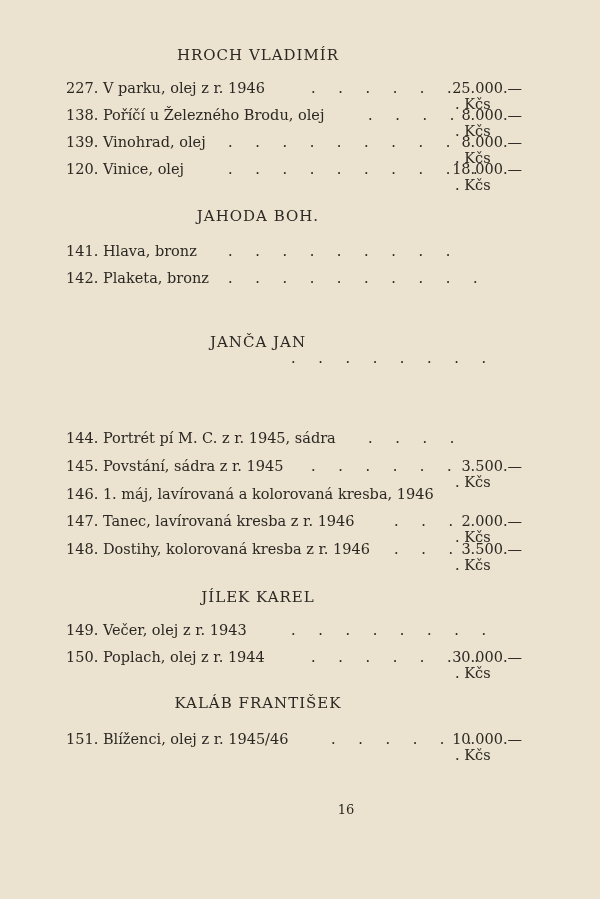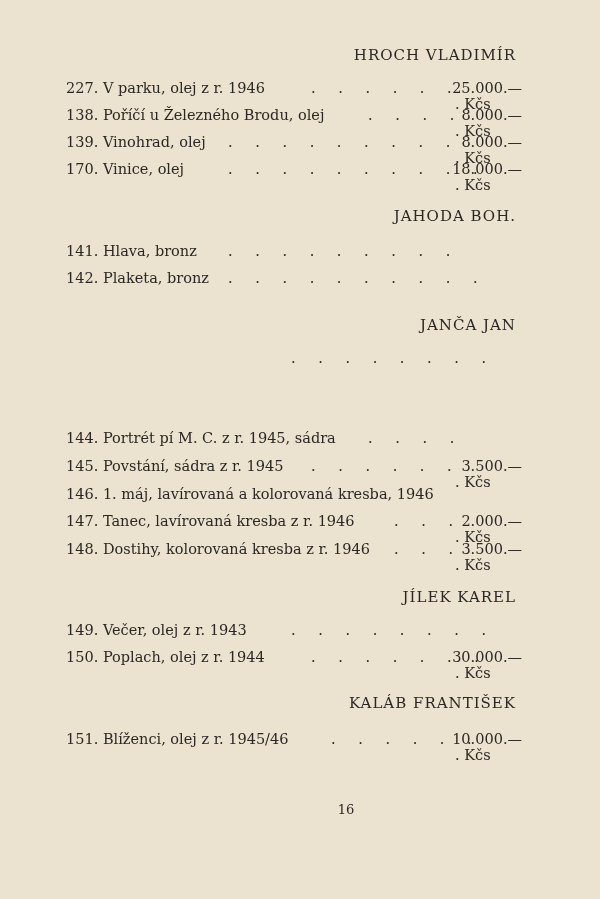--- a/index.html
+++ b/index.html
@@ -6,21 +6,21 @@
   body {
     width: 600px; height: 899px;
     background: #ebe2cf;
     font-family: "DejaVu Serif", "Liberation Serif", serif;
     color: #2b2823;
     position: relative;
     overflow: hidden;
   }
   .page { position: absolute; left: 0; top: 0; width: 600px; height: 899px; }
   .heading {
-    position: absolute; left: 0; width: 516px; text-align: right;
+    position: absolute; left: 0; width: 516px; text-align: center;
     font-size: 15px; letter-spacing: 1px;
   }
   .entry {
     position: absolute; left: 66px; width: 500px; height: 20px;
     font-size: 14.5px; white-space: nowrap;
   }
   .entry .title { position: absolute; left: 0; top: 0; }
   .entry .dots { position: absolute; top: 0; letter-spacing: 9px; }
   .entry .cur { position: absolute; left: 389px; top: 16px; }
   .entry .price { position: absolute; right: 44px; top: 0; margin-left: 47px; }
@@ -43,37 +43,37 @@
     <span class="cur">. Kčs</span>
     <span class="price">8.000.—</span>
   </div>
   <div class="entry" style="top:134px">
     <span class="title">139. Vinohrad, olej</span>
     <span class="dots" style="left:162px">. . . . . . . . .</span>
     <span class="cur">. Kčs</span>
     <span class="price">8.000.—</span>
   </div>
   <div class="entry" style="top:161px">
-    <span class="title">170. Vinice, olej</span>
+    <span class="title">120. Vinice, olej</span>
     <span class="dots" style="left:162px">. . . . . . . . . .</span>
     <span class="cur">. Kčs</span>
     <span class="price">18.000.—</span>
   </div>
 
   <div class="heading" style="top:207px">JAHODA BOH.</div>
   <div class="entry" style="top:243px">
     <span class="title">141. Hlava, bronz</span>
     <span class="dots" style="left:162px">. . . . . . . . .</span>
   </div>
   <div class="entry" style="top:270px">
     <span class="title">142. Plaketa, bronz</span>
     <span class="dots" style="left:162px">. . . . . . . . . .</span>
   </div>
 
-  <div class="heading" style="top:316px">JANČA JAN</div>
+  <div class="heading" style="top:333px">JANČA JAN</div>
   <div class="entry" style="top:350px">
     <span class="dots" style="left:225px">. . . . . . . .</span>
   </div>
 
   <div class="entry" style="top:430px">
     <span class="title">144. Portrét pí M. C. z r. 1945, sádra</span>
     <span class="dots" style="left:302px">. . . .</span>
   </div>
   <div class="entry" style="top:458px">
     <span class="title">145. Povstání, sádra z r. 1945</span>

